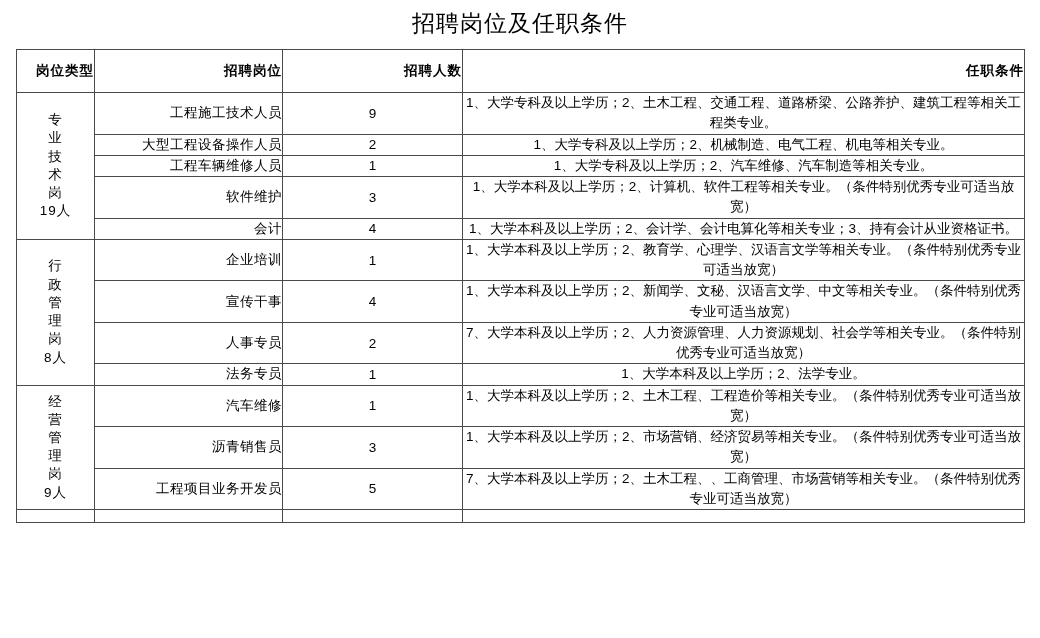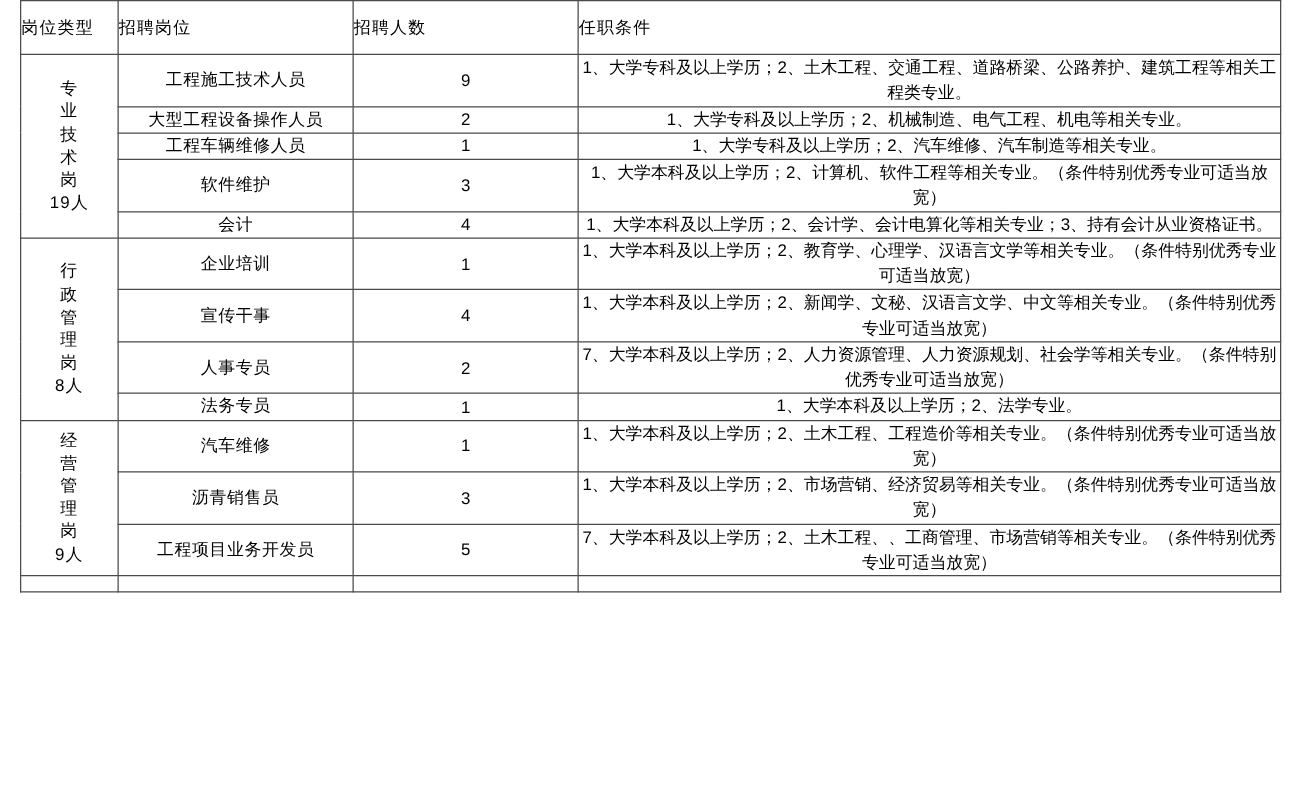--- a/index.html
+++ b/index.html
@@ -34,39 +34,39 @@
     width: 1008px;
     margin: 0 16px;
     font-size: 13px;
   }
   table.grid td, table.grid th {
     border: 1px solid #4a4a4a;
     padding: 0;
     vertical-align: middle;
   }
   .hdr {
-    text-align: left;
-    font-weight: normal;
+    text-align: right;
+    font-weight: bold;
     font-size: 13.5px;
     height: 42px;
     letter-spacing: 1px;
   }
   .cat-cell {
     text-align: center;
     vertical-align: middle;
     font-size: 13.5px;
     line-height: 1.35;
     padding: 2px 8px;
     letter-spacing: 1px;
   }
   .cat-cell span {
     display: block;
   }
   .post-cell {
-    text-align: center;
+    text-align: right;
     font-size: 13.5px;
     padding: 4px 4px;
     letter-spacing: 0.5px;
   }
   .num-cell {
     text-align: center;
     font-size: 13.5px;
     padding: 4px;
   }
   .req-cell {
@@ -81,20 +81,21 @@
   .col-req { width: 562px; }
   .tail-row td {
     height: 12px;
   }
 </style>
 </head>
 <body>
 
 <div class="page">
 
+  <div class="doc-title">招聘岗位及任职条件</div>
 
   <table class="grid">
     <colgroup>
       <col class="col-cat">
       <col class="col-post">
       <col class="col-num">
       <col class="col-req">
     </colgroup>
     <thead>
       <tr>

